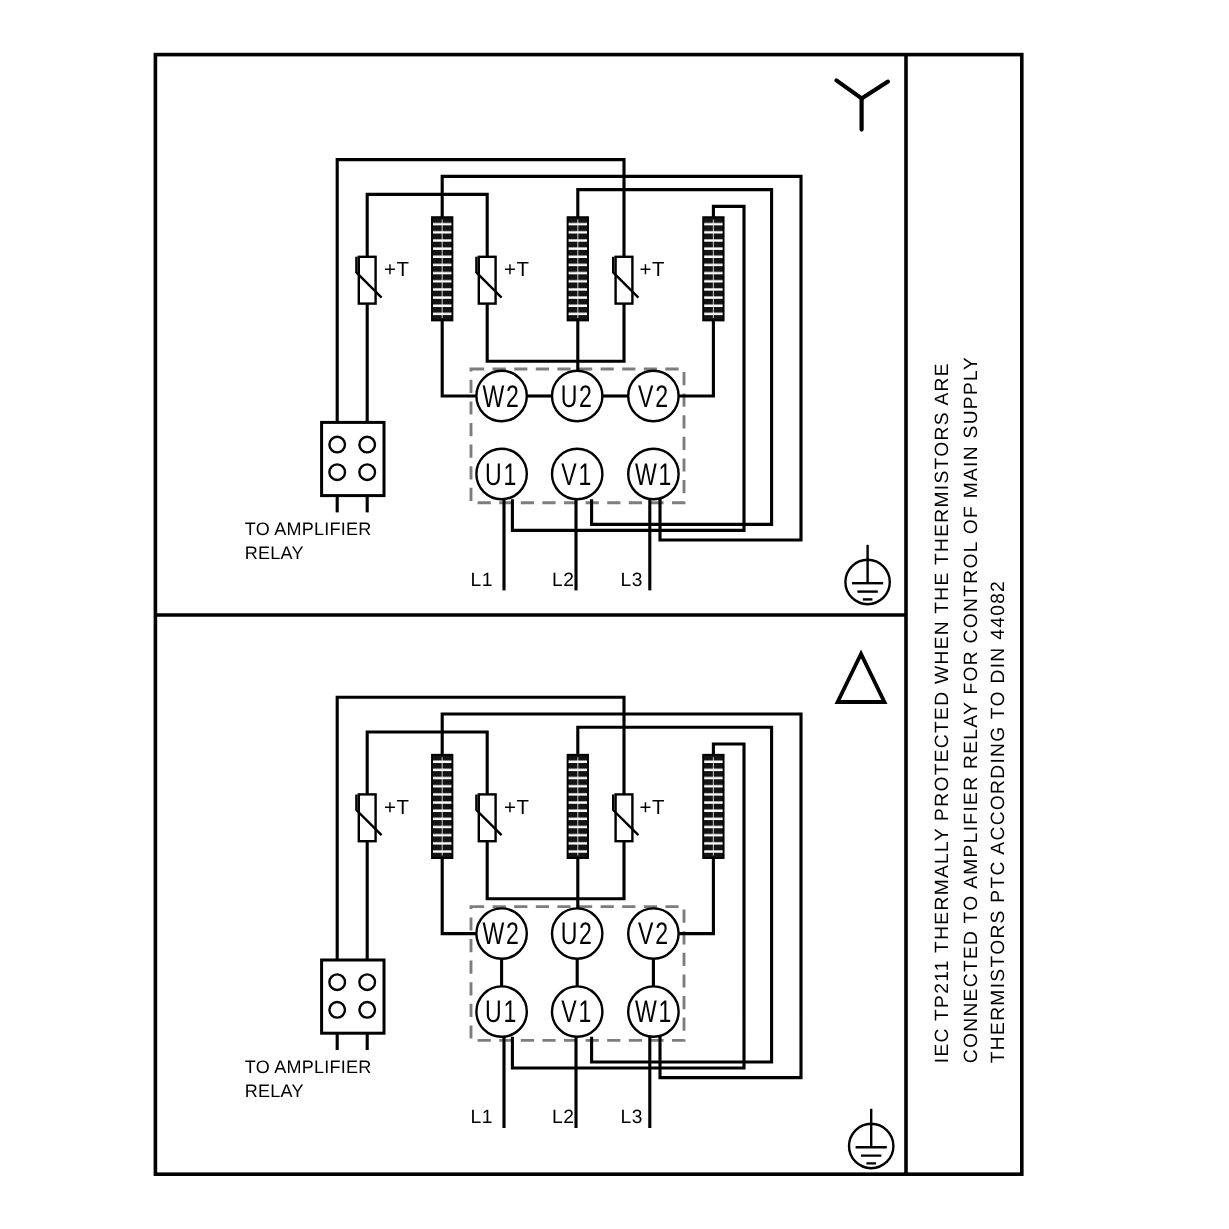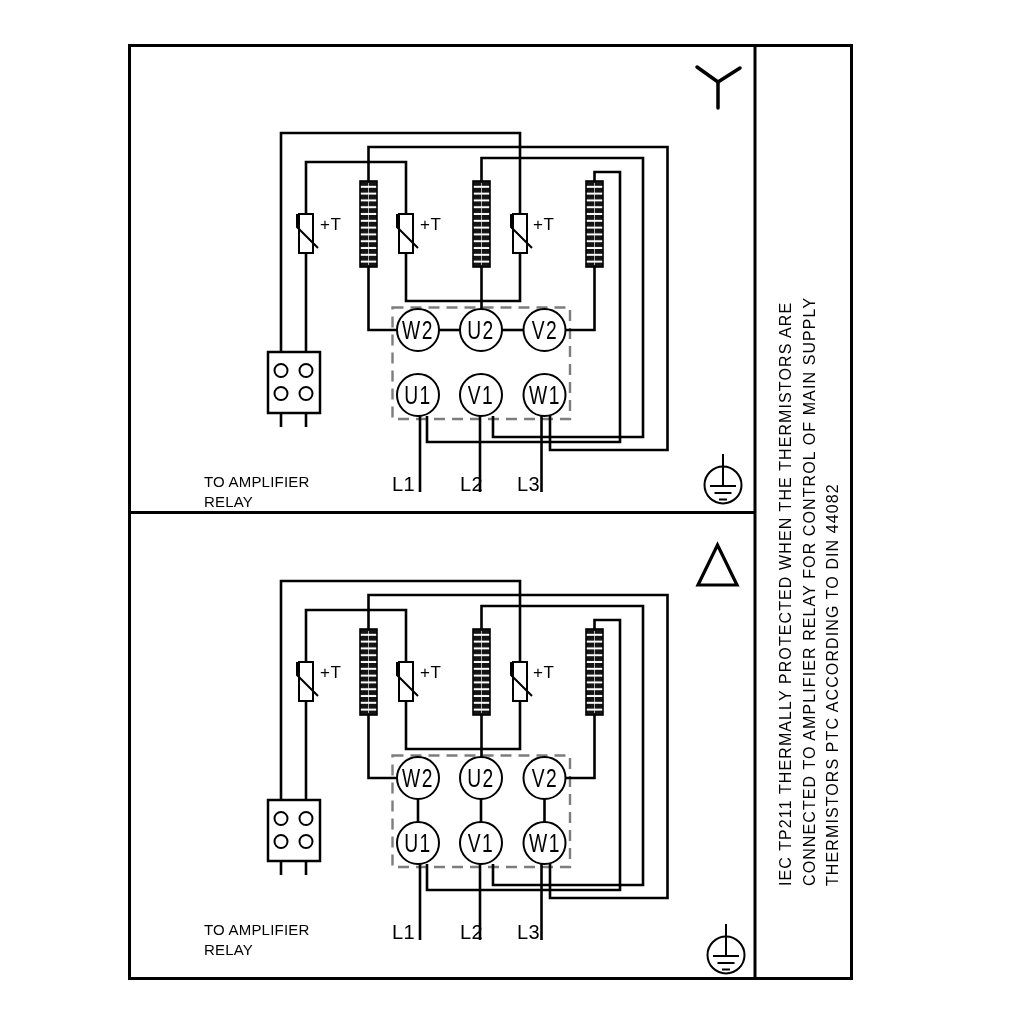--- a/index.html
+++ b/index.html
@@ -2,23 +2,23 @@
 <html><head>
 <meta charset="utf-8">
 <style>
   html,body{margin:0;padding:0;background:#ffffff;}
   #stage{position:relative;width:1024px;height:1024px;background:#fff;overflow:hidden;
          font-family:"Liberation Sans",sans-serif;}
   #stage svg{position:absolute;left:0;top:0;}
   .lbl{position:absolute;color:#000;white-space:nowrap;font-family:"Liberation Sans",sans-serif;}
   .term{width:60px;text-align:center;font-size:26px;line-height:26px;letter-spacing:2px;
         transform:scaleX(.74);}
-  .supply{font-size:20px;line-height:16px;letter-spacing:.5px;}
+  .supply{font-size:16px;line-height:16px;letter-spacing:.5px;}
   .pt{font-size:17px;line-height:17px;letter-spacing:.5px;}
-  .note{font-size:15px;line-height:15px;letter-spacing:.2px;margin-top:40px;}
+  .note{font-size:15px;line-height:15px;letter-spacing:.2px;}
   .sidebar{position:absolute;left:774px;top:886px;transform:rotate(-90deg);
            transform-origin:0 0;font-size:16px;line-height:23.5px;letter-spacing:1.1px;
            color:#000;white-space:nowrap;}
 </style>
 </head>
 <body>
 
 <div id="stage">
 
   <svg width="1024" height="1024" viewBox="0 0 1024 1024">

